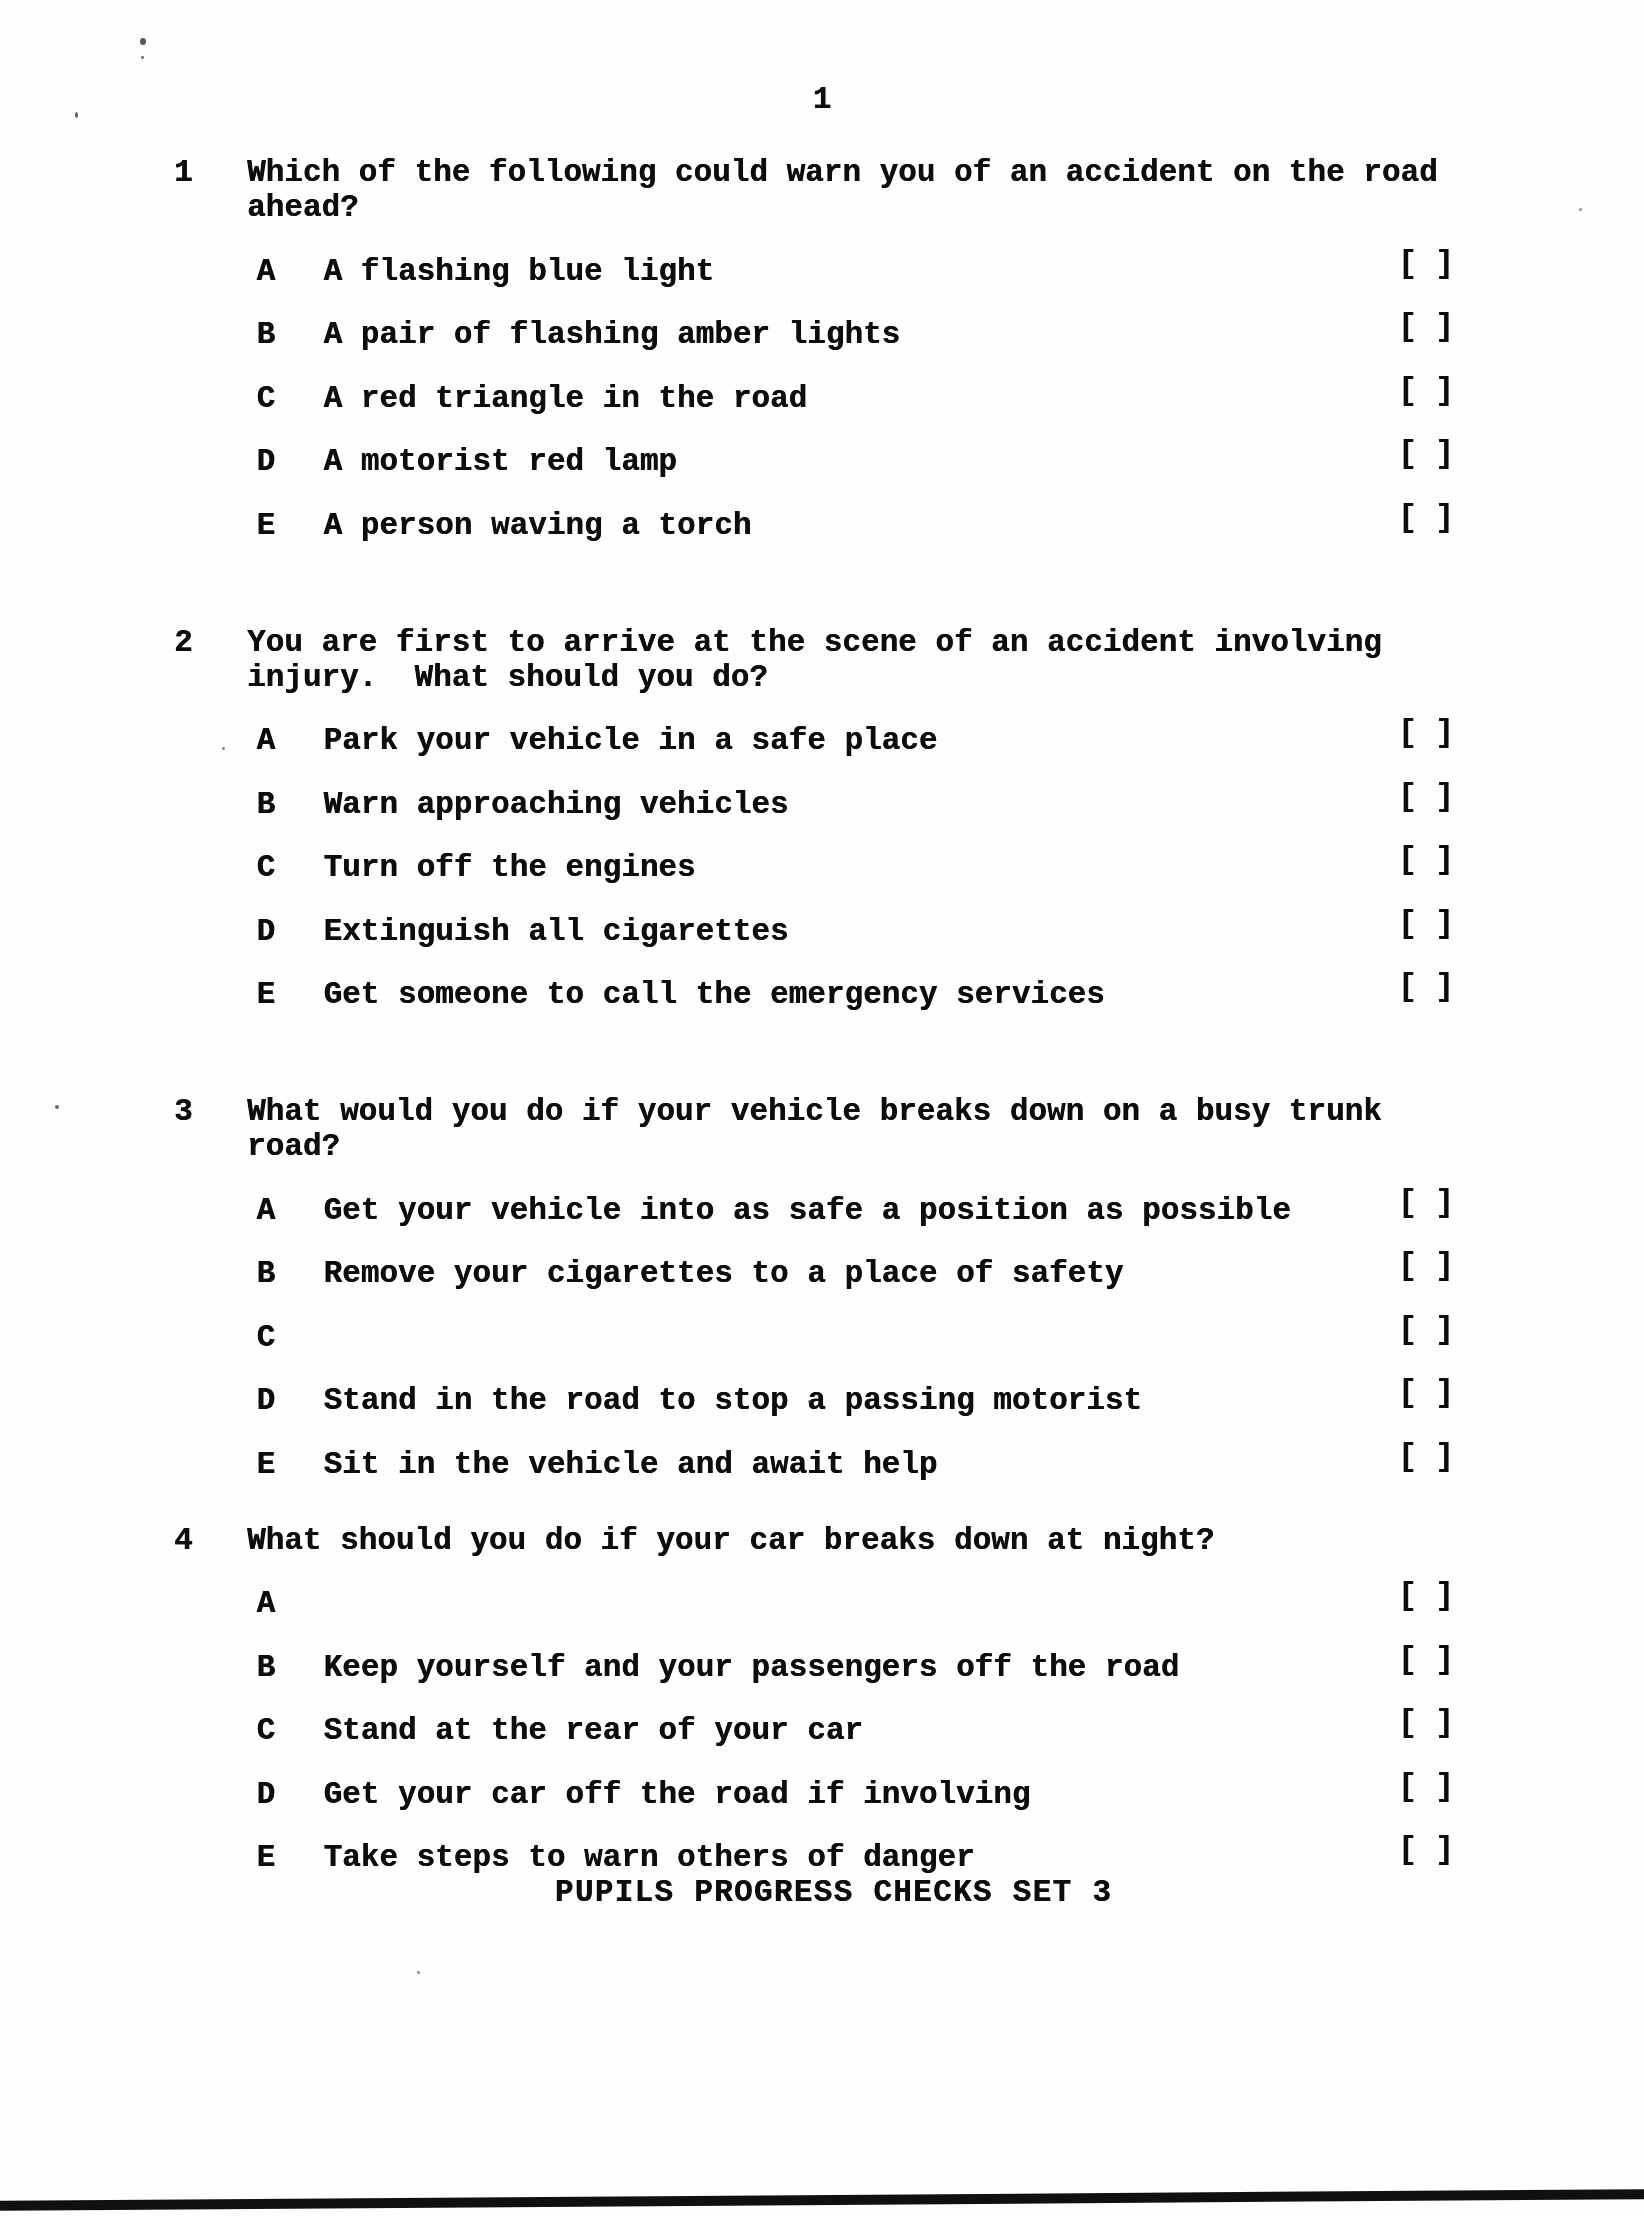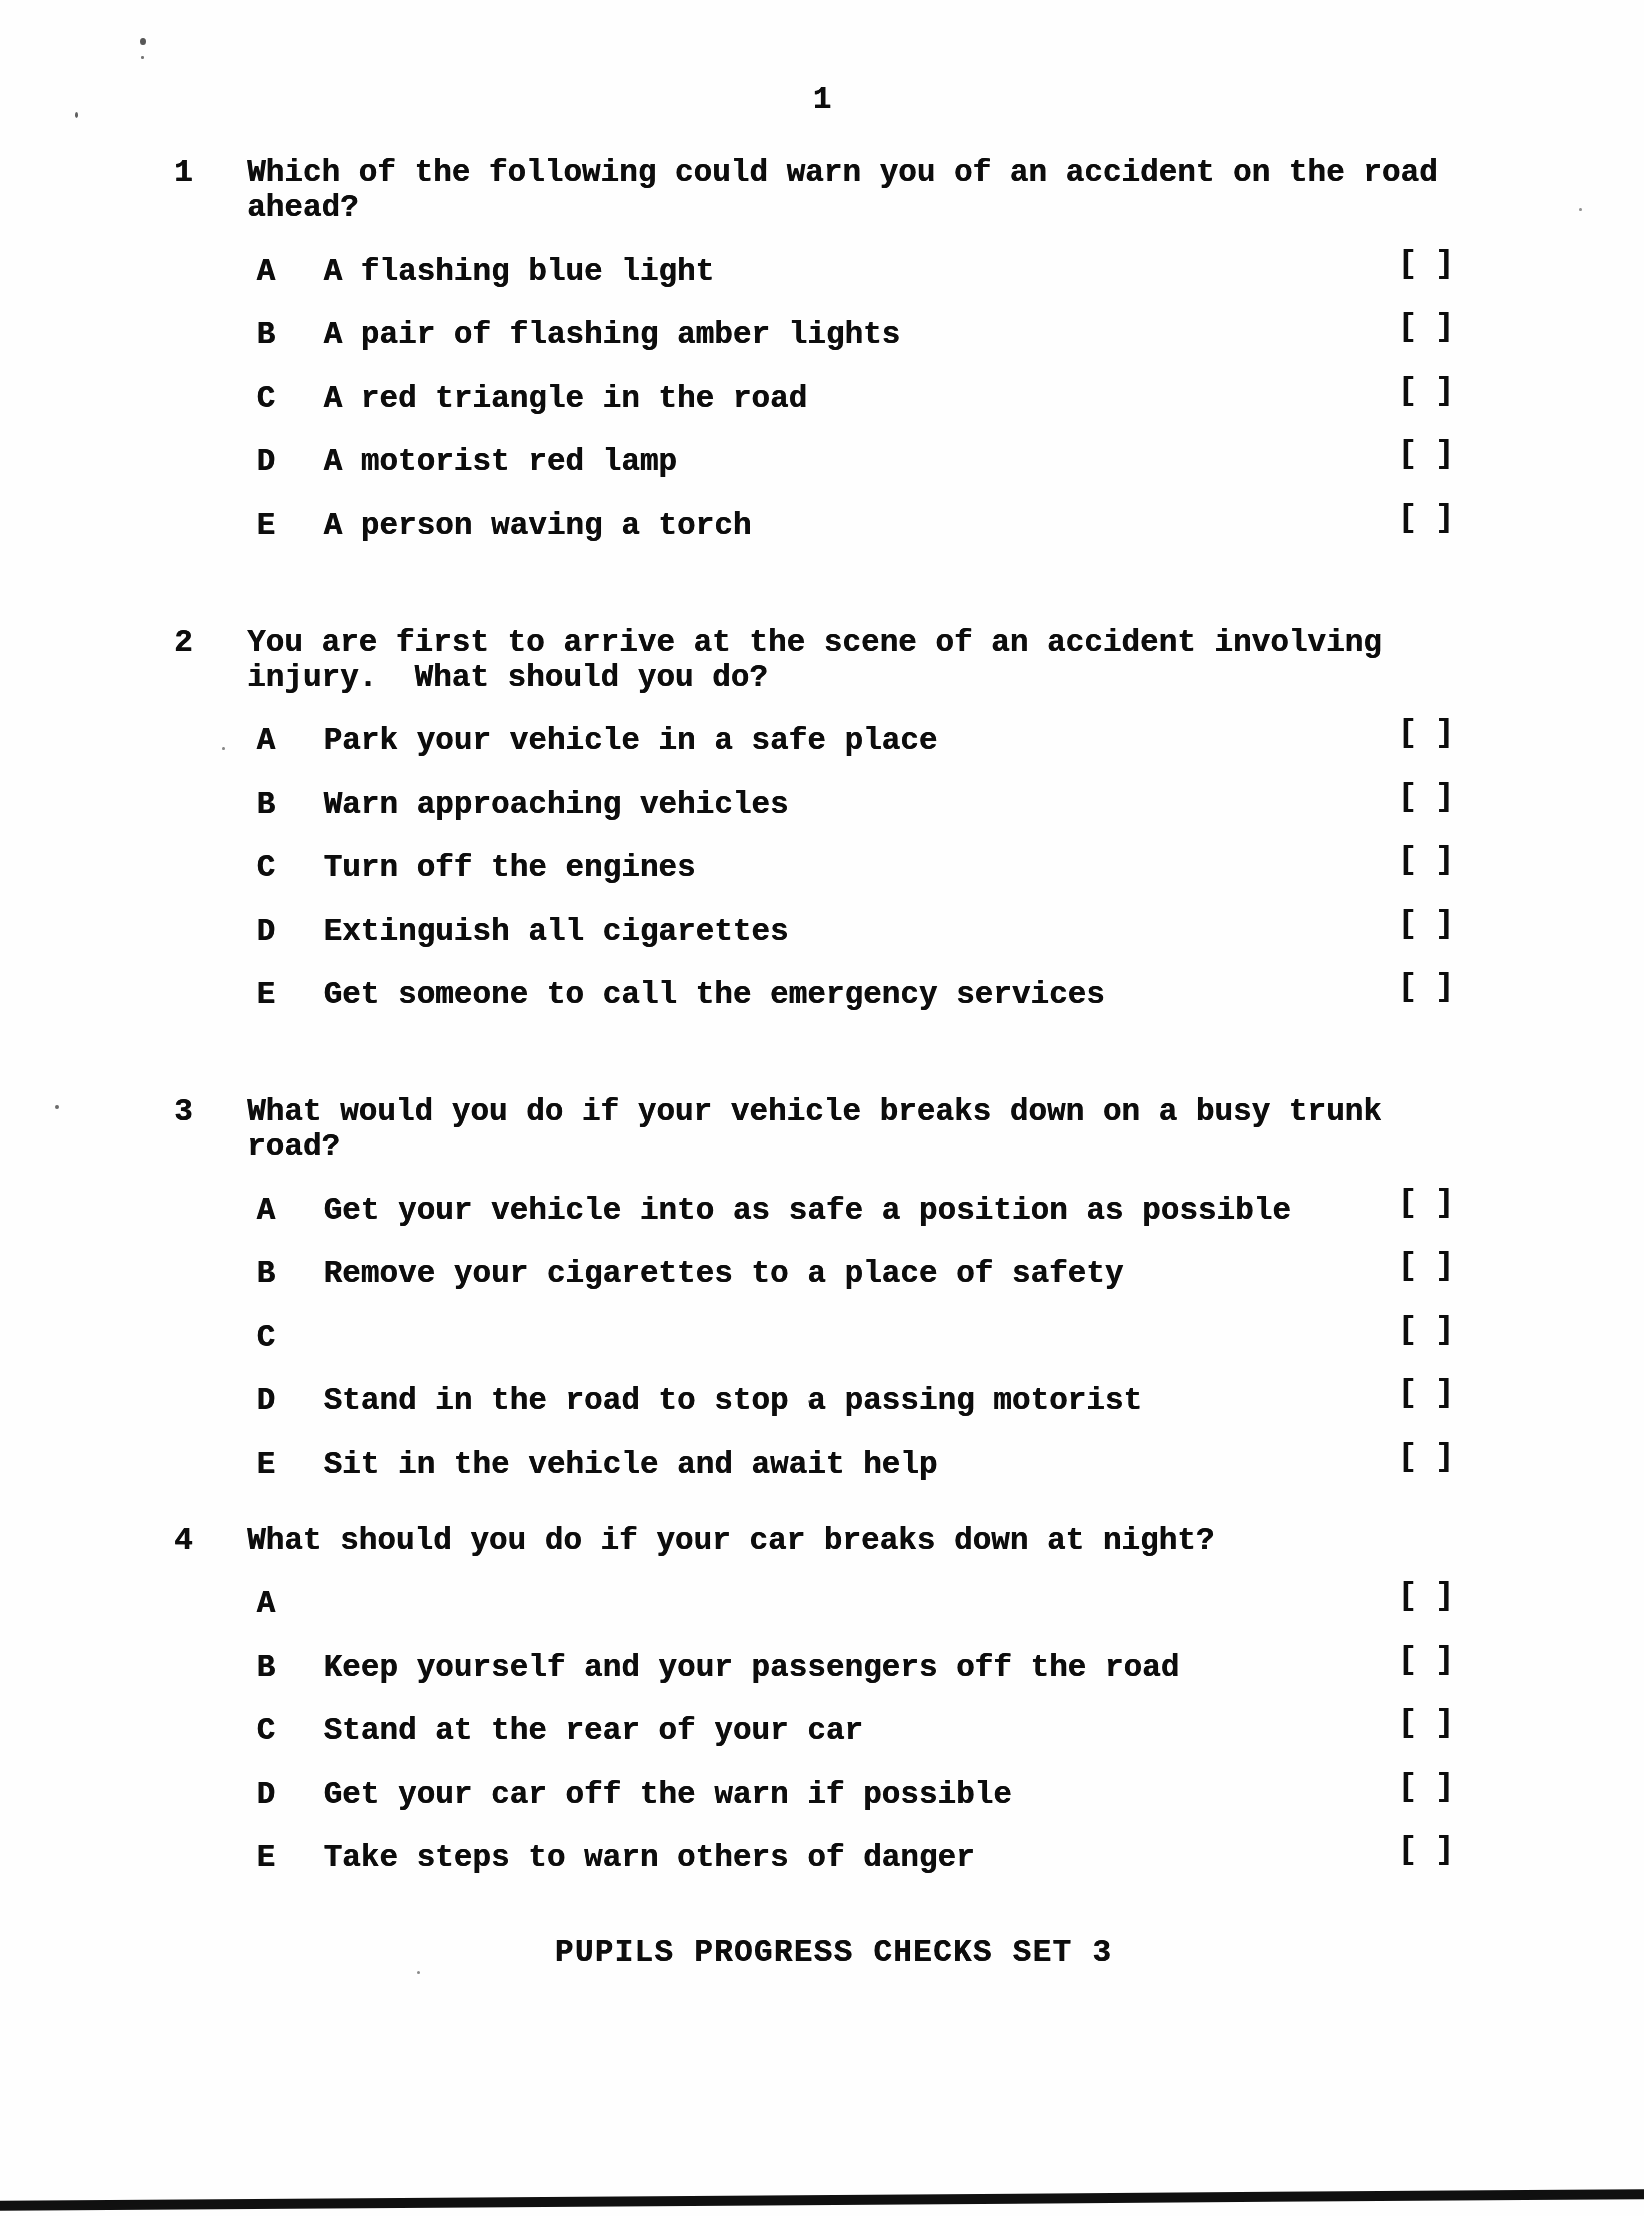--- a/index.html
+++ b/index.html
@@ -62,21 +62,20 @@
     white-space: pre-wrap;
     max-width: 1047px;
   }
   .bracket {
     position: absolute;
     left: 1151px;
     bottom: 7.6px;
     white-space: pre;
   }
   .footer {
-    margin-top: 60px;
     text-align: center;
     letter-spacing: 1.3px;
   }
   .scan-bar {
     position: absolute;
     left: -7.6px;
     right: -7.6px;
     bottom: 11.4px;
     height: 9.5px;
     background: #101010;
@@ -230,21 +229,21 @@
   </div>
 
   <div class="option">
     <span class="letter">C</span>
     <span class="otext">Stand at the rear of your car</span>
     <span class="bracket">[ ]</span>
   </div>
 
   <div class="option">
     <span class="letter">D</span>
-    <span class="otext">Get your car off the warn if possible</span>
+    <span class="otext">Get your car off the road if involving</span>
     <span class="bracket">[ ]</span>
   </div>
 
   <div class="option">
     <span class="letter">E</span>
     <span class="otext">Take steps to warn others of danger</span>
     <span class="bracket">[ ]</span>
   </div>
 </div>
     </div>

